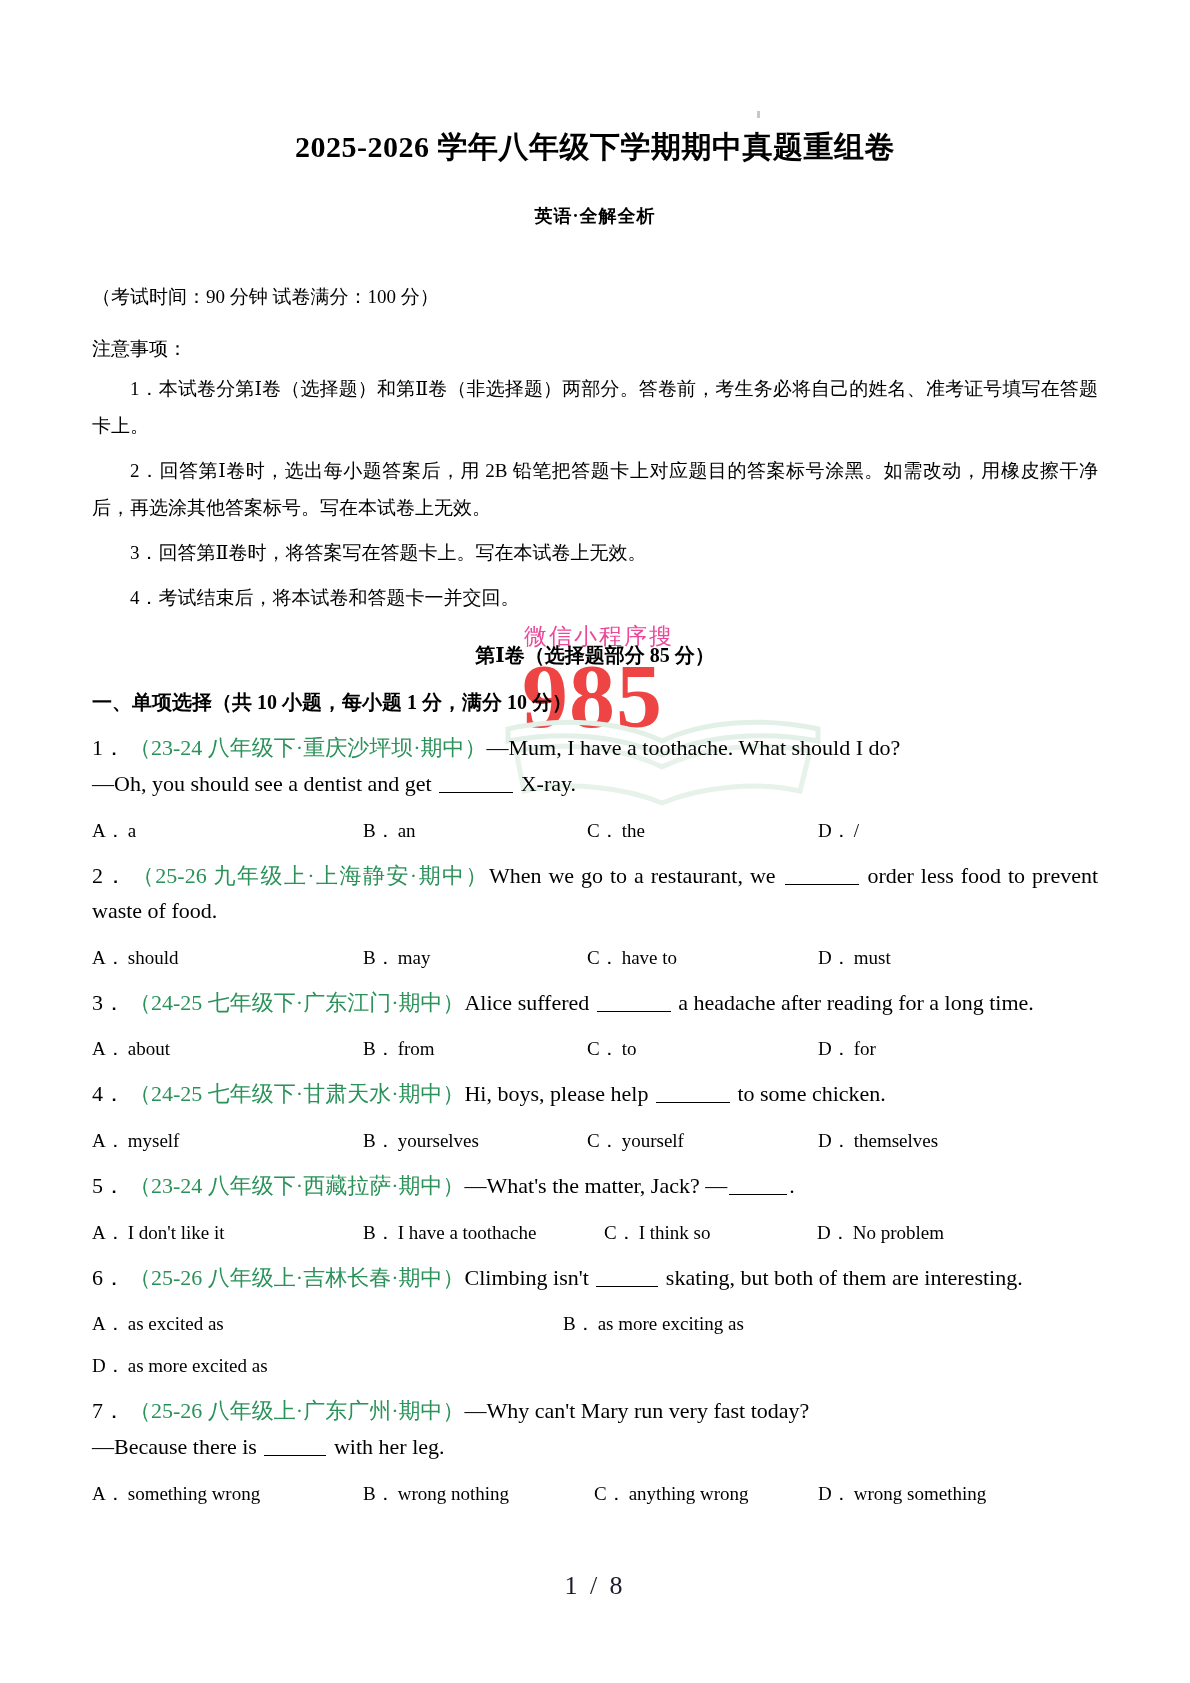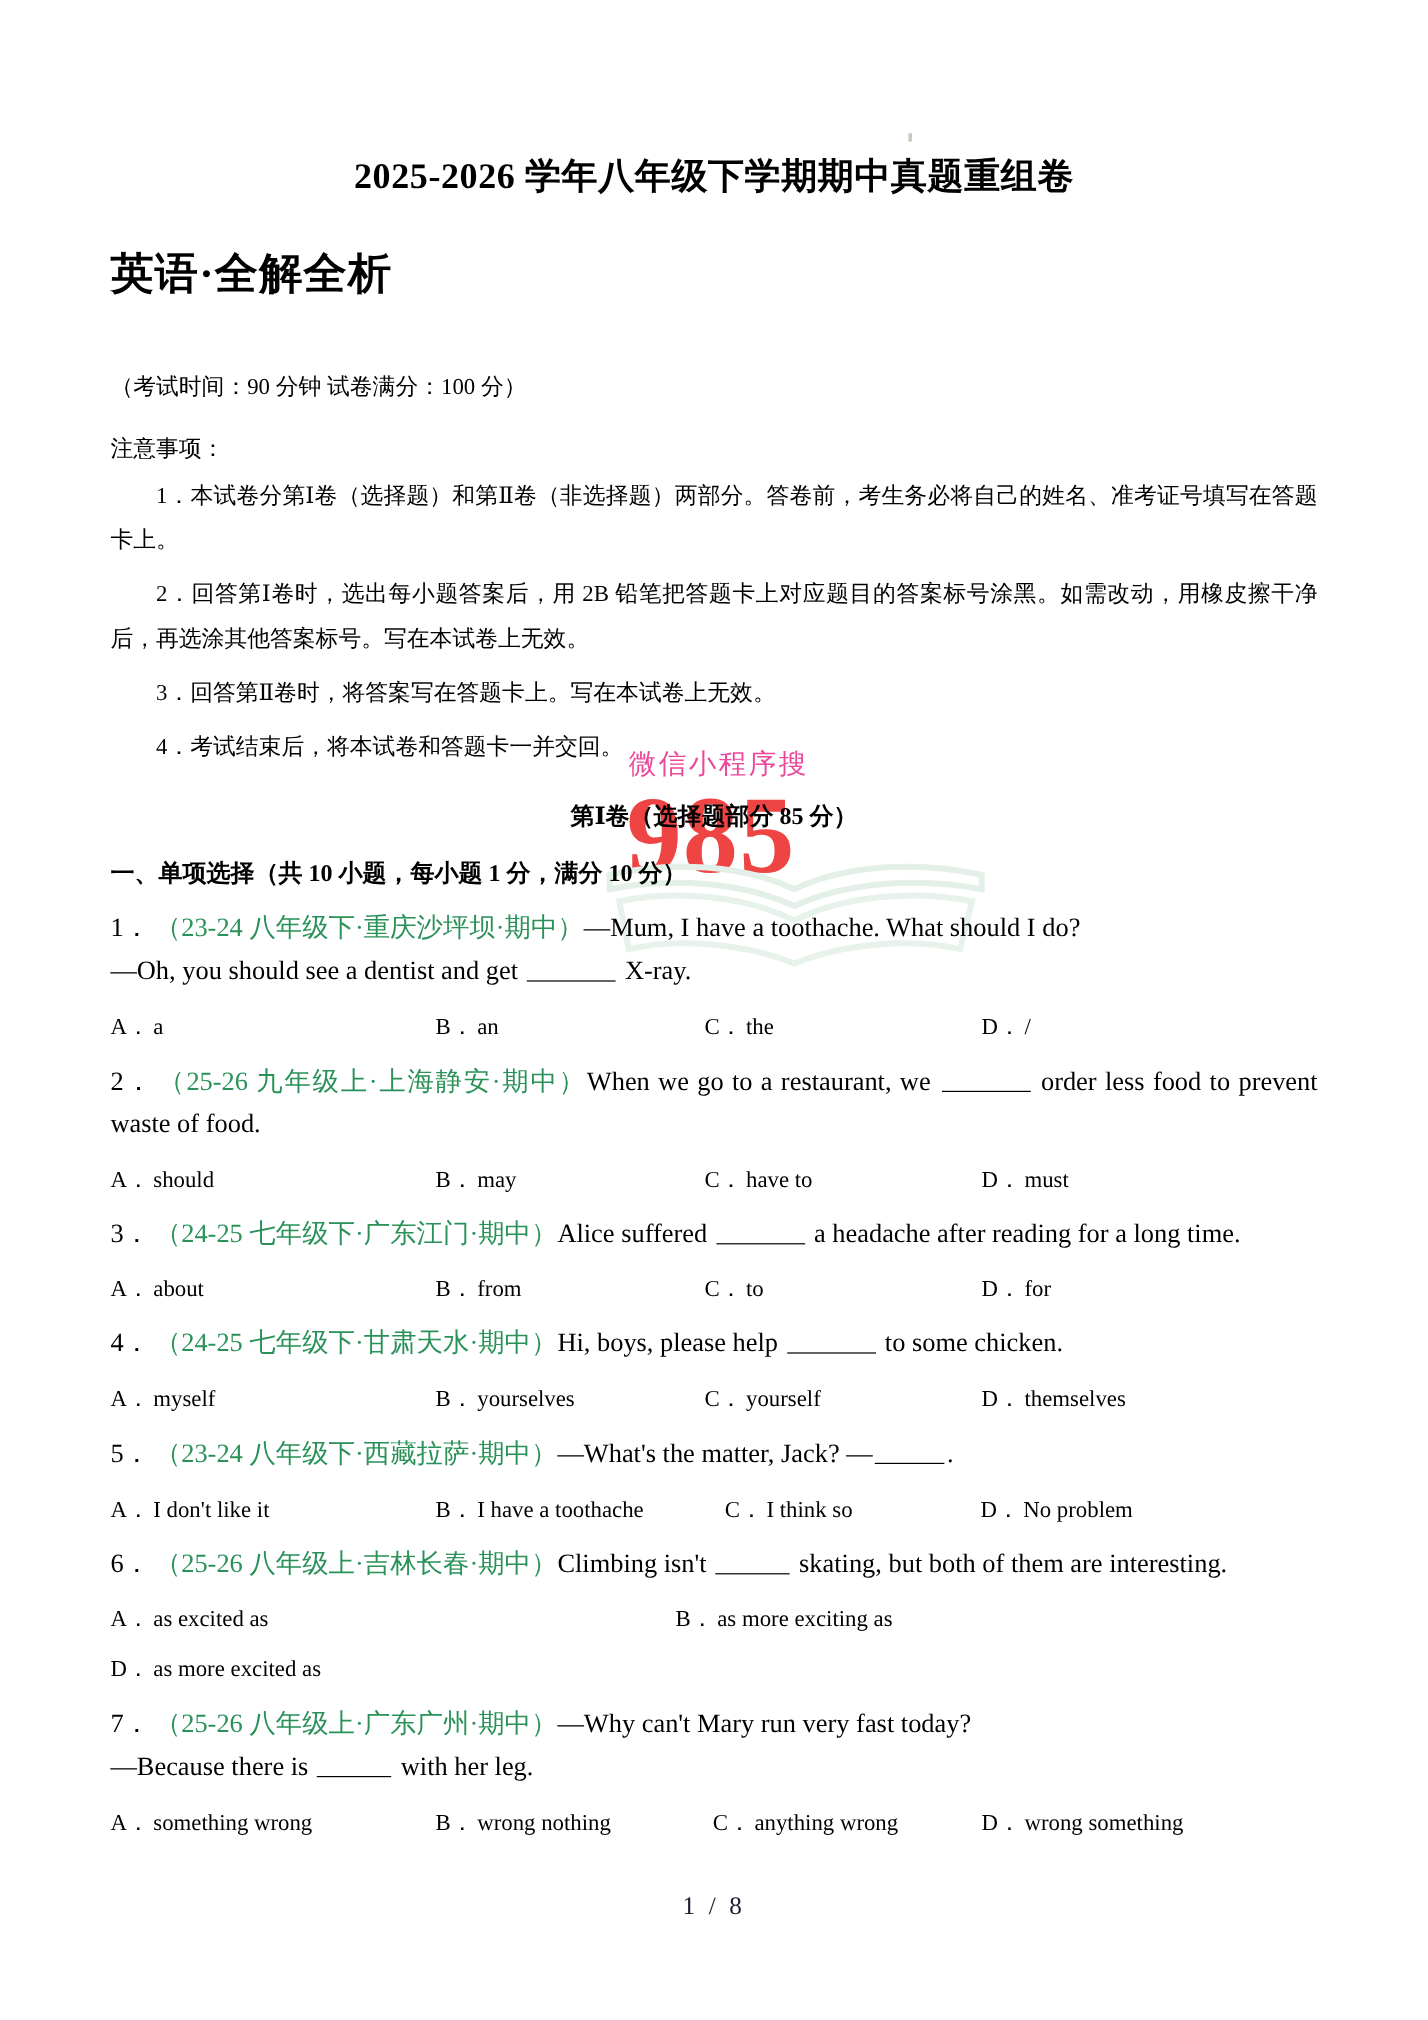--- a/index.html
+++ b/index.html
@@ -78,21 +78,22 @@
   }
 
   .doc-title {
     text-align: center;
     font-size: 30px;
     font-weight: bold;
     margin: 127px 0 0 0;
     letter-spacing: .5px;
   }
   .doc-subtitle {
-    font-size: 36px;
+    text-align: center;
+    font-size: 18px;
     font-weight: bold;
     margin: 36px 0 0 0;
     letter-spacing: 1px;
   }
   .exam-meta {
     text-align: left;
     font-size: 19px;
     margin: 56px 0 0 0;
   }
 
@@ -173,21 +174,21 @@
   .opts.cols2 .opt:nth-child(2) { width: auto; }
 
   .opt-key { margin-right: 3px; }
 
   .footer {
     position: absolute;
     left: 0;
     right: 0;
     bottom: 82px;
     text-align: center;
-    font-size: 21px;
+    font-size: 26px;
     color: #1b1b2e;
     letter-spacing: 3px;
     z-index: 2;
   }
 </style>
 </head>
 <body>
 
 <div class="page">
 

